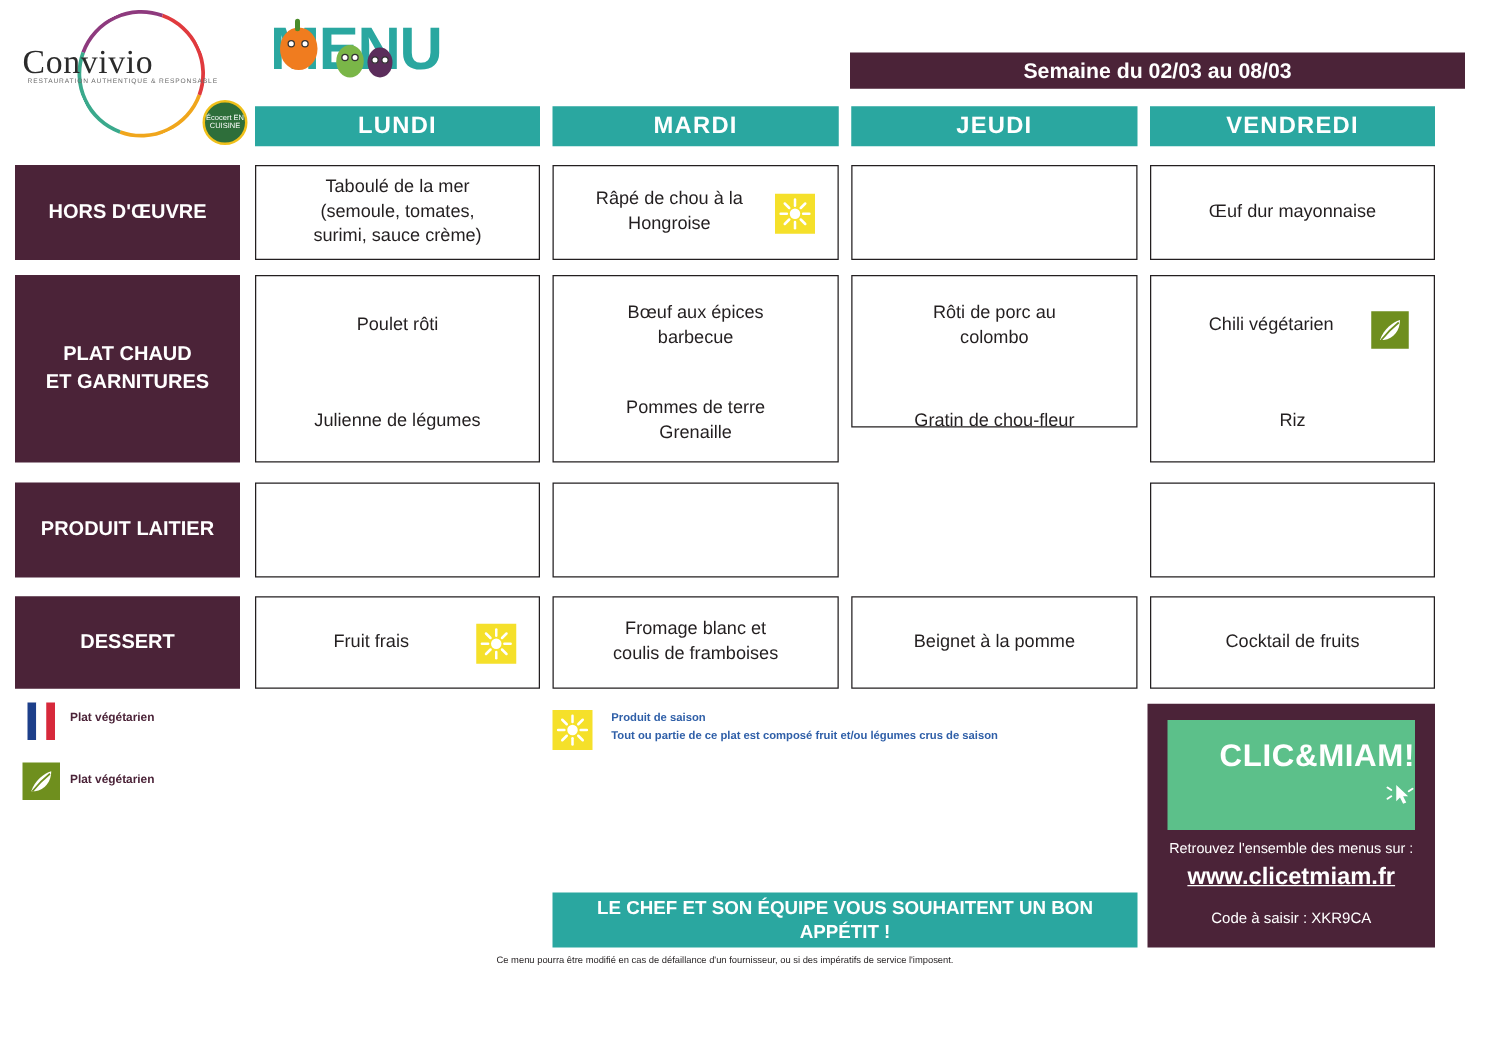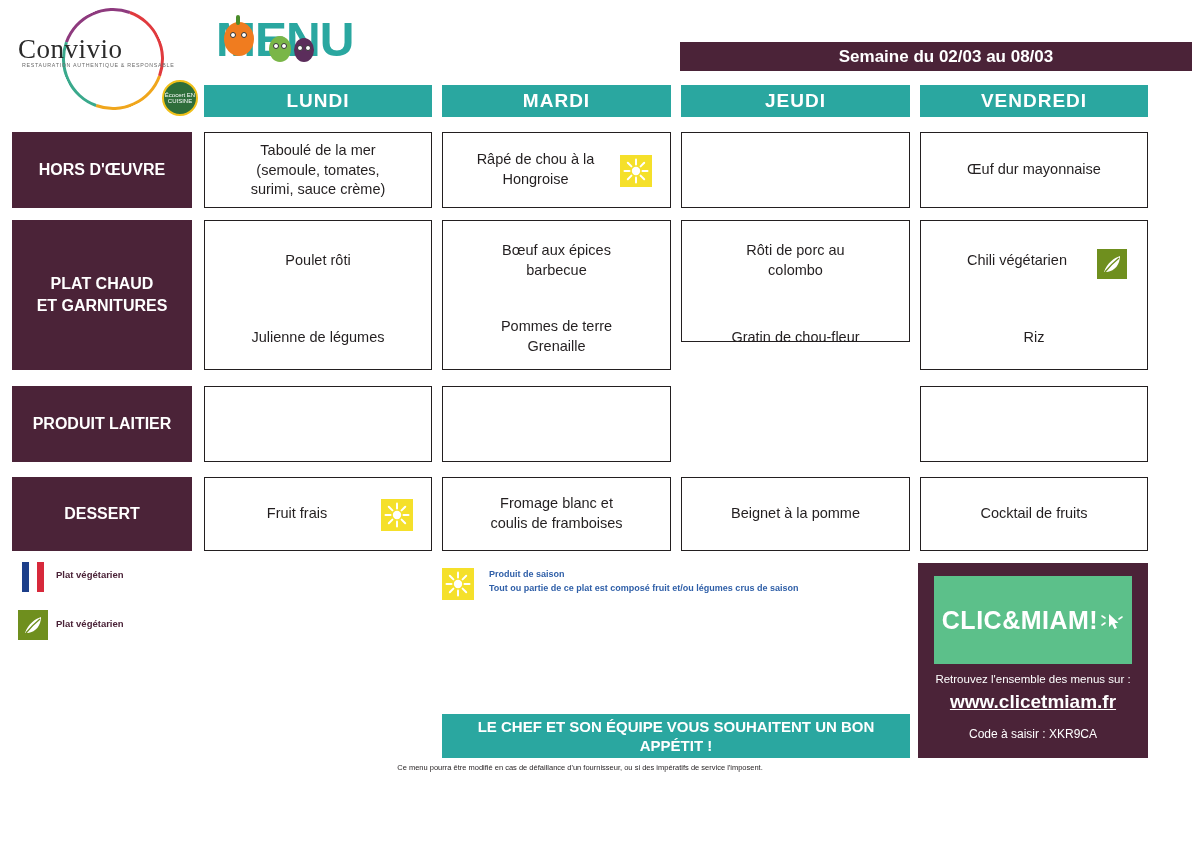--- a/index.html
+++ b/index.html
@@ -113,21 +113,21 @@
     color: #231f20;
   }
   .week-band {
     position: absolute;
     left: 680px; top: 42px;
     width: 492px; height: 29px;
     background: #4b2338;
     color: #ffffff;
     font-size: 17px;
     font-weight: bold;
-    display: flex; align-items: center; justify-content: center; padding-left: 20px;
+    display: flex; align-items: center; justify-content: center;
   }
 
   
   .dayhead {
     position: absolute;
     height: 32px;
     background: #2aa7a0;
     color: #ffffff;
     font-size: 19px;
     font-weight: bold;
@@ -248,22 +248,22 @@
     width: 230px; height: 195px;
     background: #4b2338;
     color: #ffffff;
     text-align: center;
   }
   .clic-logo {
     position: absolute;
     left: 16px; top: 13px;
     width: 198px; height: 88px;
     background: #5cc08a;
-    display: flex; align-items: center; justify-content: center;
-    flex-direction: row;
+    display: flex; align-items: flex-end; justify-content: center;
+    flex-direction: column;
   }
   .clic-logo-text {
     font-size: 25px;
     font-weight: bold;
     color: #ffffff;
     letter-spacing: .5px;
   }
   .clic-cursor {
     margin-top: 4px;
     font-size: 14px;

